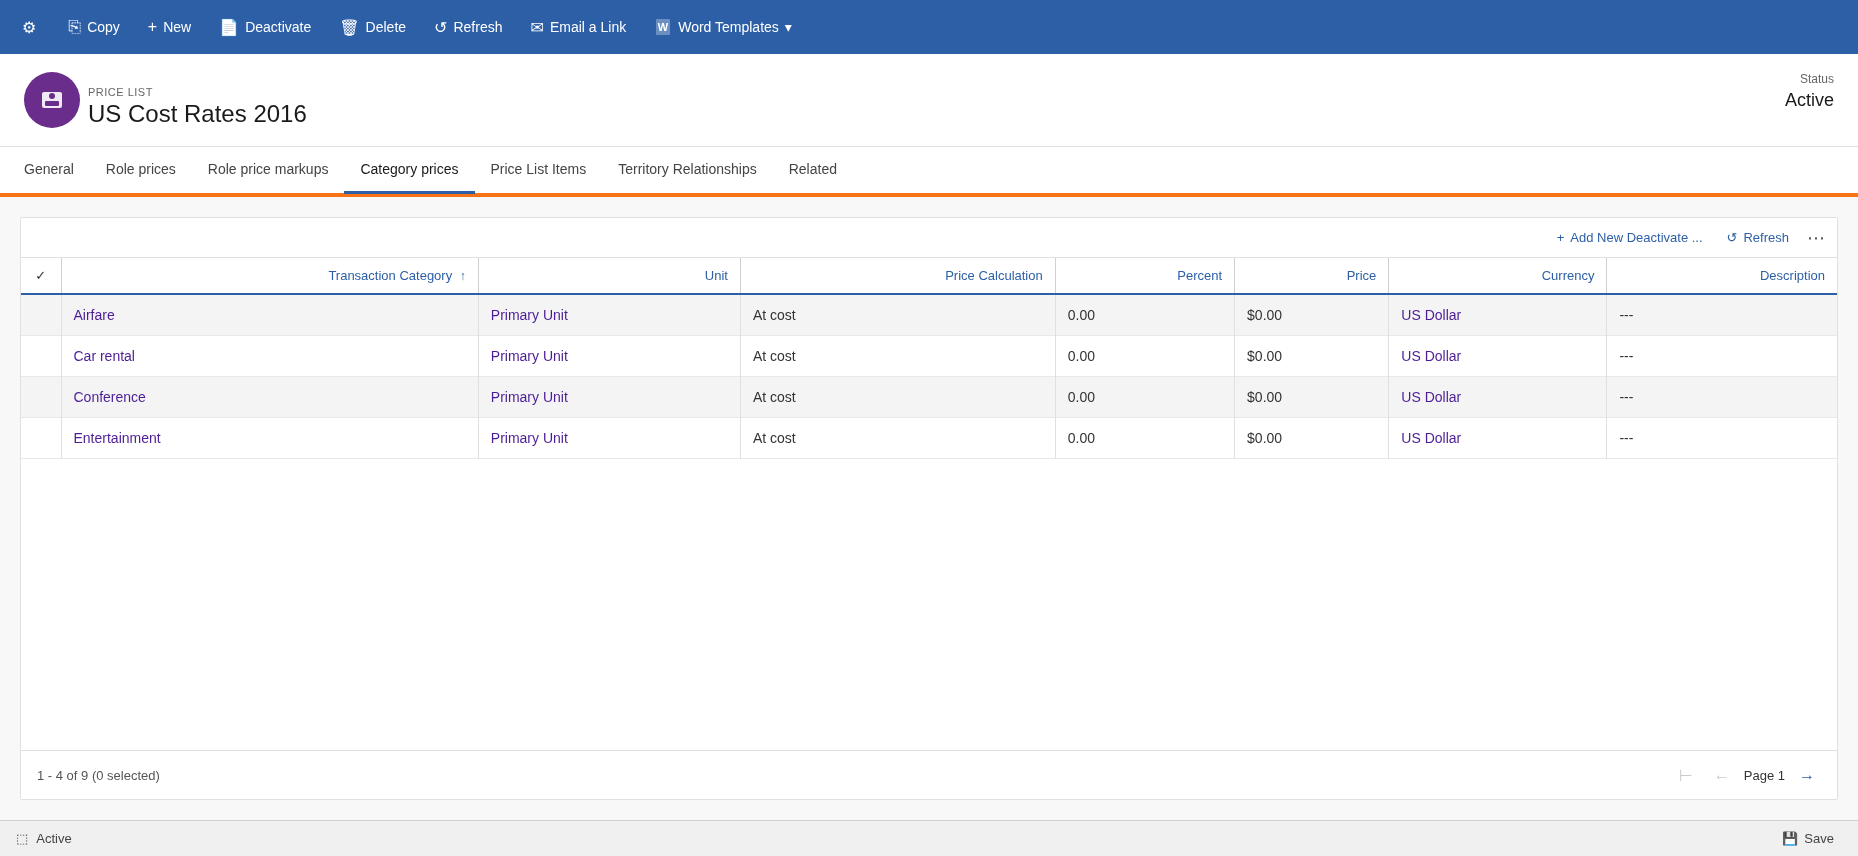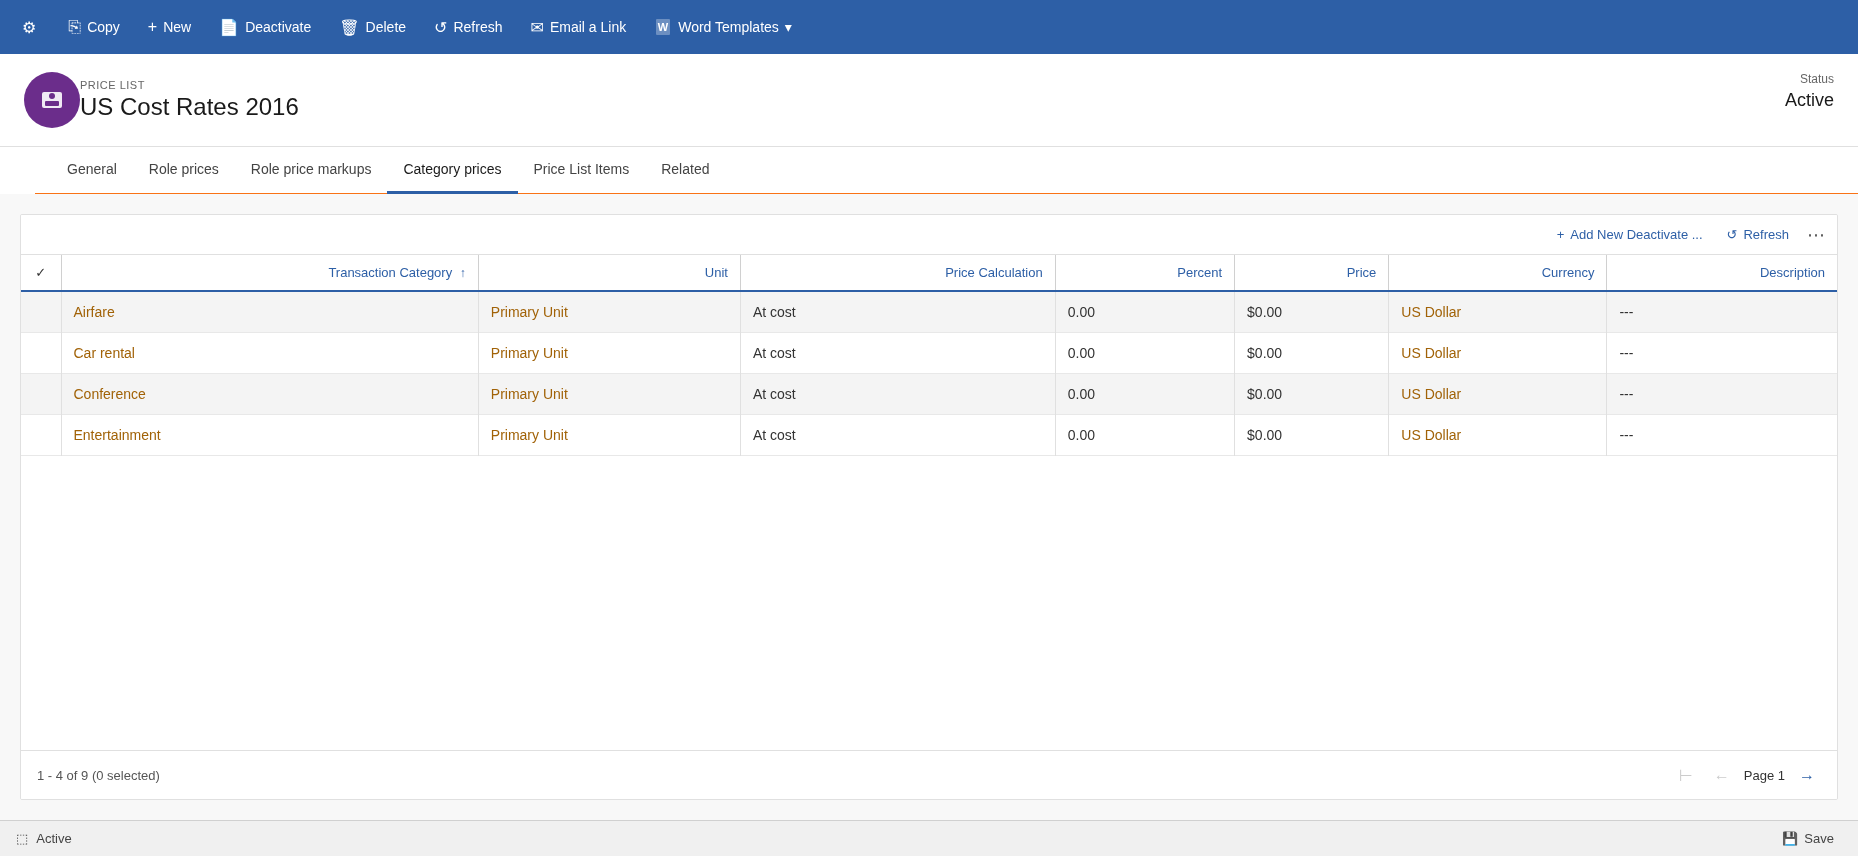--- a/index.html
+++ b/index.html
@@ -38,44 +38,43 @@
     
     .header-area {
       display: flex;
       align-items: flex-start;
       padding: 18px 24px 18px 24px;
       border-bottom: 1px solid #e0e0e0;
       flex-shrink: 0;
       background: #fff;
       justify-content: space-between;
     }
-    .header-left { display: flex; align-items: center; gap: 0; }
+    .header-left { display: flex; align-items: flex-end; gap: 8px; }
     .header-avatar {
       width: 56px; height: 56px; border-radius: 50%;
       background: #6b2d8b;
       display: flex; align-items: center; justify-content: center;
       color: #fff; font-size: 22px;
     }
     .header-text { display: flex; flex-direction: column; gap: 2px; }
     .header-label { font-size: 11px; color: #666; text-transform: uppercase; letter-spacing: 0.5px; }
     .header-title { font-size: 24px; color: #1a1a1a; font-weight: 400; }
     .header-right { display: flex; flex-direction: column; align-items: flex-end; gap: 4px; }
     .status-label { font-size: 12px; color: #666; }
     .status-value { font-size: 18px; color: #1a1a1a; }
 
     
     .tabs-bar {
       display: flex;
       align-items: center;
-      padding: 0 16px;
-      border-bottom: 1px solid #f97316;
+      padding: 0 8px;
+      border-bottom: 4px solid #f97316;
       background: #fff;
       flex-shrink: 0;
       gap: 0;
-      margin-left: 35px;
     }
     .tab {
       padding: 14px 16px;
       cursor: pointer;
       font-size: 14px;
       color: #444;
       border-bottom: 3px solid transparent;
       margin-bottom: -1px;
       white-space: nowrap;
     }
@@ -153,21 +152,21 @@
     .grid-table tbody tr:nth-child(odd) { background: #f4f4f4; }
     .grid-table tbody tr:nth-child(even) { background: #fff; }
 
     .grid-table tbody td {
       padding: 12px 12px;
       color: #333;
       border-right: 1px solid #e0e0e0;
     }
     .grid-table tbody td:last-child { border-right: none; }
     .grid-table tbody td.check-col { text-align: center; width: 40px; }
-    .link-cell { color: #a16207; cursor: pointer; }
+    .link-cell { color: #4c1d95; cursor: pointer; }
 
     
     .pagination-bar {
       display: flex;
       align-items: center;
       justify-content: space-between;
       padding: 10px 16px;
       border-top: 1px solid #e0e0e0;
       background: #fff;
       font-size: 13px;
@@ -268,20 +267,21 @@
     <span class="status-value">Active</span>
   </div>
 </div>
 
 <div class="tabs-bar">
   <div class="tab">General</div>
   <div class="tab">Role prices</div>
   <div class="tab">Role price markups</div>
   <div class="tab active">Category prices</div>
   <div class="tab">Price List Items</div>
+  <div class="tab">Territory Relationships</div>
   <div class="tab">Related</div>
 </div>
 
 <div class="main-content">
   <div class="grid-panel">
 
     <div class="grid-toolbar">
       <button class="grid-toolbar-btn">
         <span>+</span>
         <span>Add New Deactivate ...</span>

